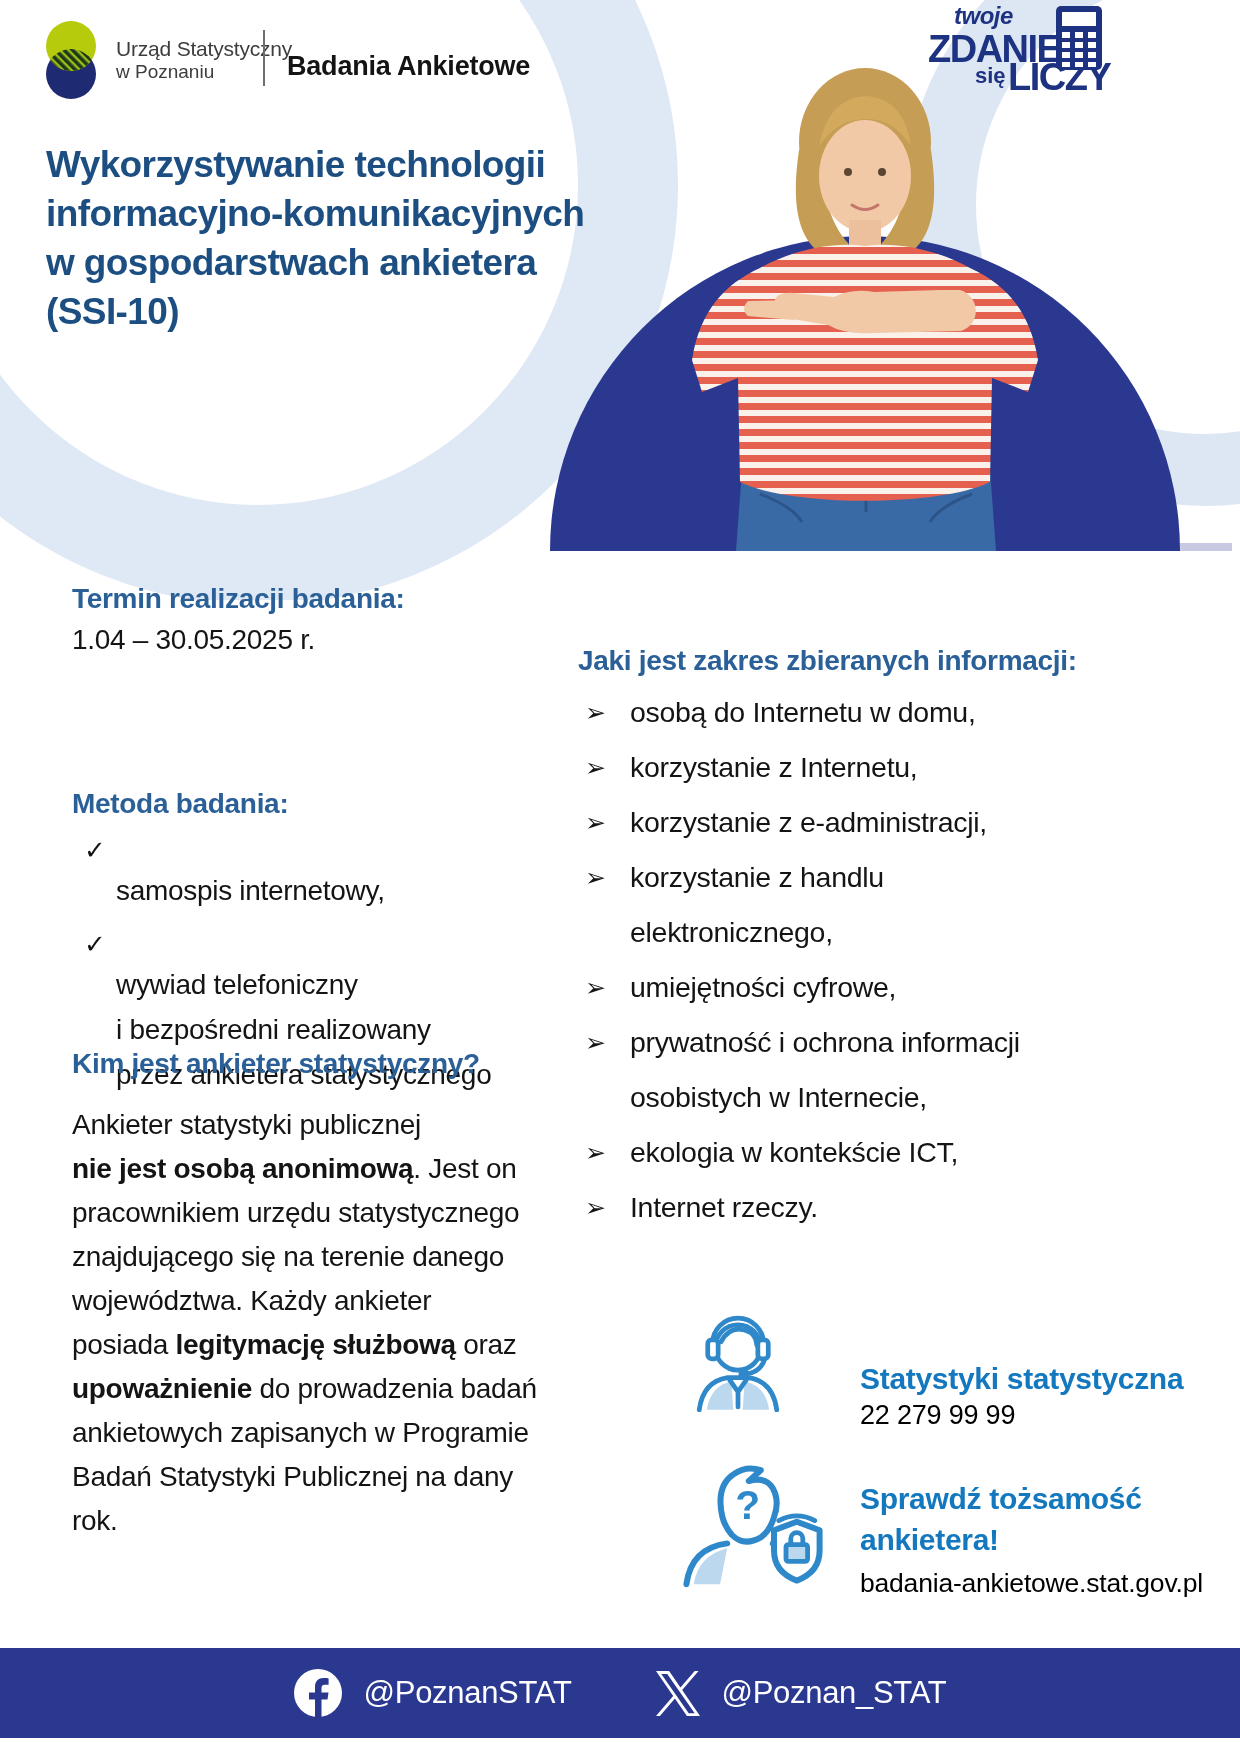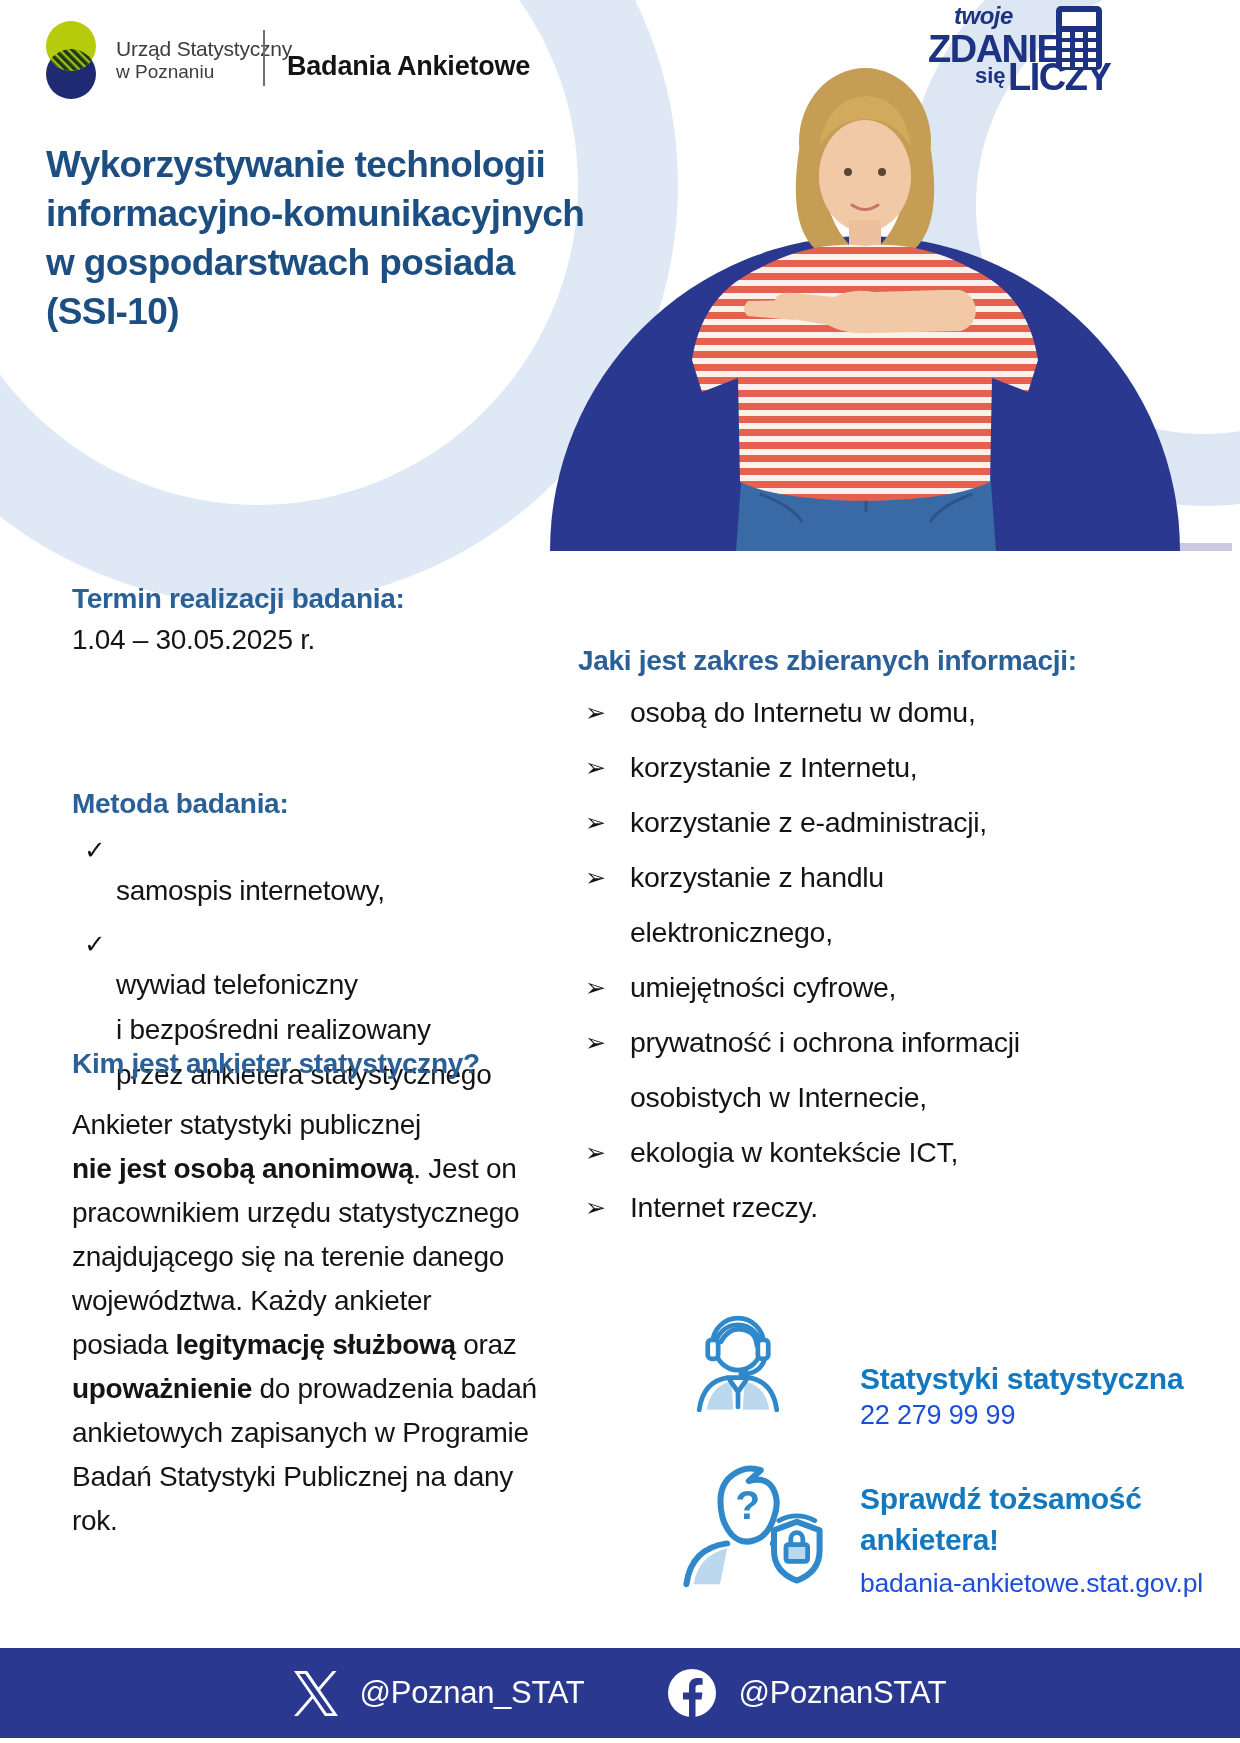--- a/index.html
+++ b/index.html
@@ -42,21 +42,21 @@
   .check-list .li-text{font-size:28px;line-height:45px;color:#141414;letter-spacing:-0.3px;white-space:pre-line;margin-top:40px;}
   .sec-kim{position:absolute;left:72px;top:1048px;width:482px;}
   .kim-paragraph{margin-top:23px;font-size:28px;line-height:44px;color:#141414;letter-spacing:-0.3px;white-space:pre-line;}
   .kim-paragraph .b{font-weight:700;}
   .sec-zakres{position:absolute;left:578px;top:645px;width:560px;}
   .arrow-list{margin-top:12px;}
   .arrow-list .bullet{width:52px;flex:0 0 52px;font-size:25px;color:#141414;line-height:55px;padding-left:7px;box-sizing:border-box;}
   .arrow-list .li-text{font-size:28.5px;line-height:55px;color:#141414;letter-spacing:-0.3px;white-space:pre-line;}
   
   .contact-label{position:absolute;font-size:30px;font-weight:700;color:#1478bf;letter-spacing:-0.3px;white-space:pre-line;line-height:41px;}
-  .contact-value{position:absolute;font-size:27px;color:#1d4ed8;letter-spacing:-0.2px;text-align:right;}
+  .contact-value{position:absolute;font-size:27px;color:#000000;letter-spacing:-0.2px;text-align:right;}
   
   .footer{position:absolute;left:0;top:1648px;width:1240px;height:90px;background:#2b3890;
     display:flex;align-items:center;justify-content:center;gap:84px;}
   .social{display:flex;align-items:center;gap:22px;color:#ffffff;}
   .handle{font-size:31px;color:#ffffff;letter-spacing:-0.3px;}
   .fb-circle{width:48px;height:48px;}
 </style>
 </head>
 <body>
 
@@ -147,21 +147,21 @@
       <rect x="6" y="56" width="8" height="5"></rect>
         <rect x="19" y="56" width="8" height="5"></rect>
         <rect x="32" y="56" width="8" height="5"></rect>
     </g>
   </svg>
 </div>
 
 <h1 class="title" style="margin:0;font-size:37px;">
   <div>Wykorzystywanie technologii</div>
   <div>informacyjno-komunikacyjnych</div>
-  <div>w gospodarstwach posiada</div>
+  <div>w gospodarstwach ankietera</div>
   <div>(SSI-10)</div>
 </h1>
 
 <section class="sec-termin">
   <div class="sec-heading">Termin realizacji badania:</div>
   <div class="body-text">1.04 – 30.05.2025 r.</div>
 </section>
 
 <section class="sec-metoda">
   <div class="sec-heading">Metoda badania:</div>
@@ -267,25 +267,25 @@
   <path d="M89,63 Q104,55 119,63" fill="none" stroke="#2f88c9" stroke-width="4" stroke-linecap="round"></path>
   <path d="M99,83 v-5 a5,5 0 0 1 10,0 v5" fill="none" stroke="#2f88c9" stroke-width="4"></path>
   <rect x="95" y="83" width="18" height="14" rx="2" fill="#bcd8ef" stroke="#2f88c9" stroke-width="4"></rect>
 </svg>
 <div class="contact-label" style="left:860px;top:1478px;">Sprawdź tożsamość
 ankietera!</div>
 <div class="contact-value" style="left:860px;top:1568px;font-size:26.5px;">badania-ankietowe.stat.gov.pl</div>
 
 <footer class="footer">
   <div class="social">
-    <svg width="44" height="45" viewBox="0 0 1200 1227">
-      <path fill="#ffffff" d="M714.163 519.284 1160.89 0h-105.86L667.137 450.887 357.328 0H0l468.492 681.821L0 1226.37h105.866l409.625-476.152 327.181 476.152H1200L714.137 519.284Zm-144.997 168.544-47.468-67.894-377.686-540.24h162.604l304.797 435.991 47.468 67.894 396.2 566.721H892.476L569.166 687.828Z"></path>
-    </svg>
-    <span class="handle">@Poznan_STAT</span>
-  </div>
-  <div class="social">
     <svg class="fb-circle" viewBox="0 0 48 48">
       <circle cx="24" cy="24" r="24" fill="#ffffff"></circle>
       <path fill="#2b3890" d="M27.5 48V30.5h6l1-7h-7v-4.4c0-2 .6-3.4 3.5-3.4H34.6V9.4C34 9.3 31.9 9.1 29.5 9.1c-5 0-8.5 3.1-8.5 8.7v5.7h-6v7h6V48h6.5z"></path>
     </svg>
     <span class="handle">@PoznanSTAT</span>
   </div>
+  <div class="social">
+    <svg width="44" height="45" viewBox="0 0 1200 1227">
+      <path fill="#ffffff" d="M714.163 519.284 1160.89 0h-105.86L667.137 450.887 357.328 0H0l468.492 681.821L0 1226.37h105.866l409.625-476.152 327.181 476.152H1200L714.137 519.284Zm-144.997 168.544-47.468-67.894-377.686-540.24h162.604l304.797 435.991 47.468 67.894 396.2 566.721H892.476L569.166 687.828Z"></path>
+    </svg>
+    <span class="handle">@Poznan_STAT</span>
+  </div>
 </footer>
 
 </body></html>

